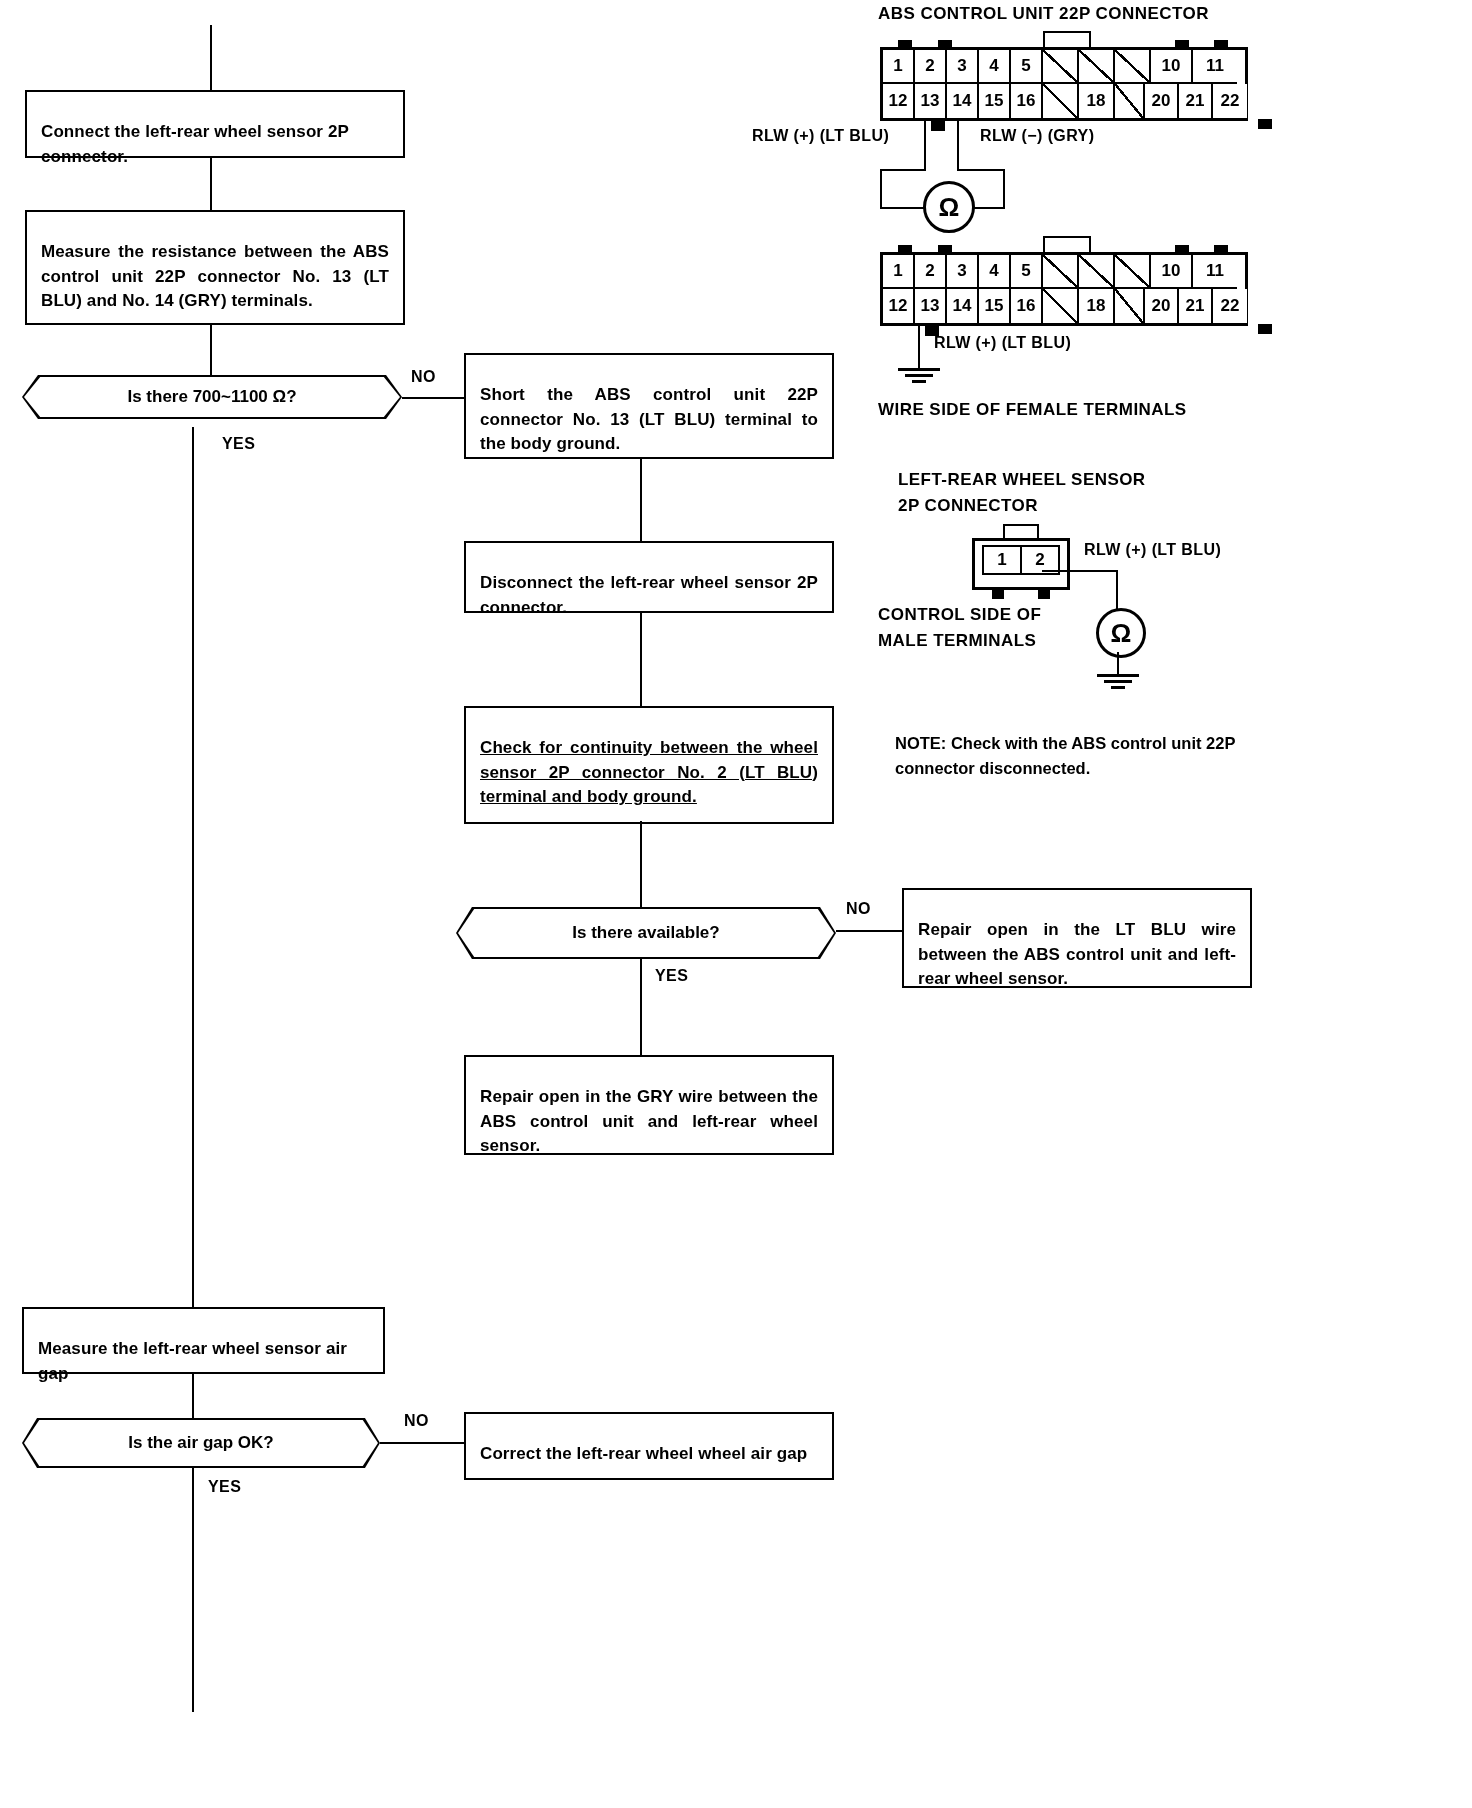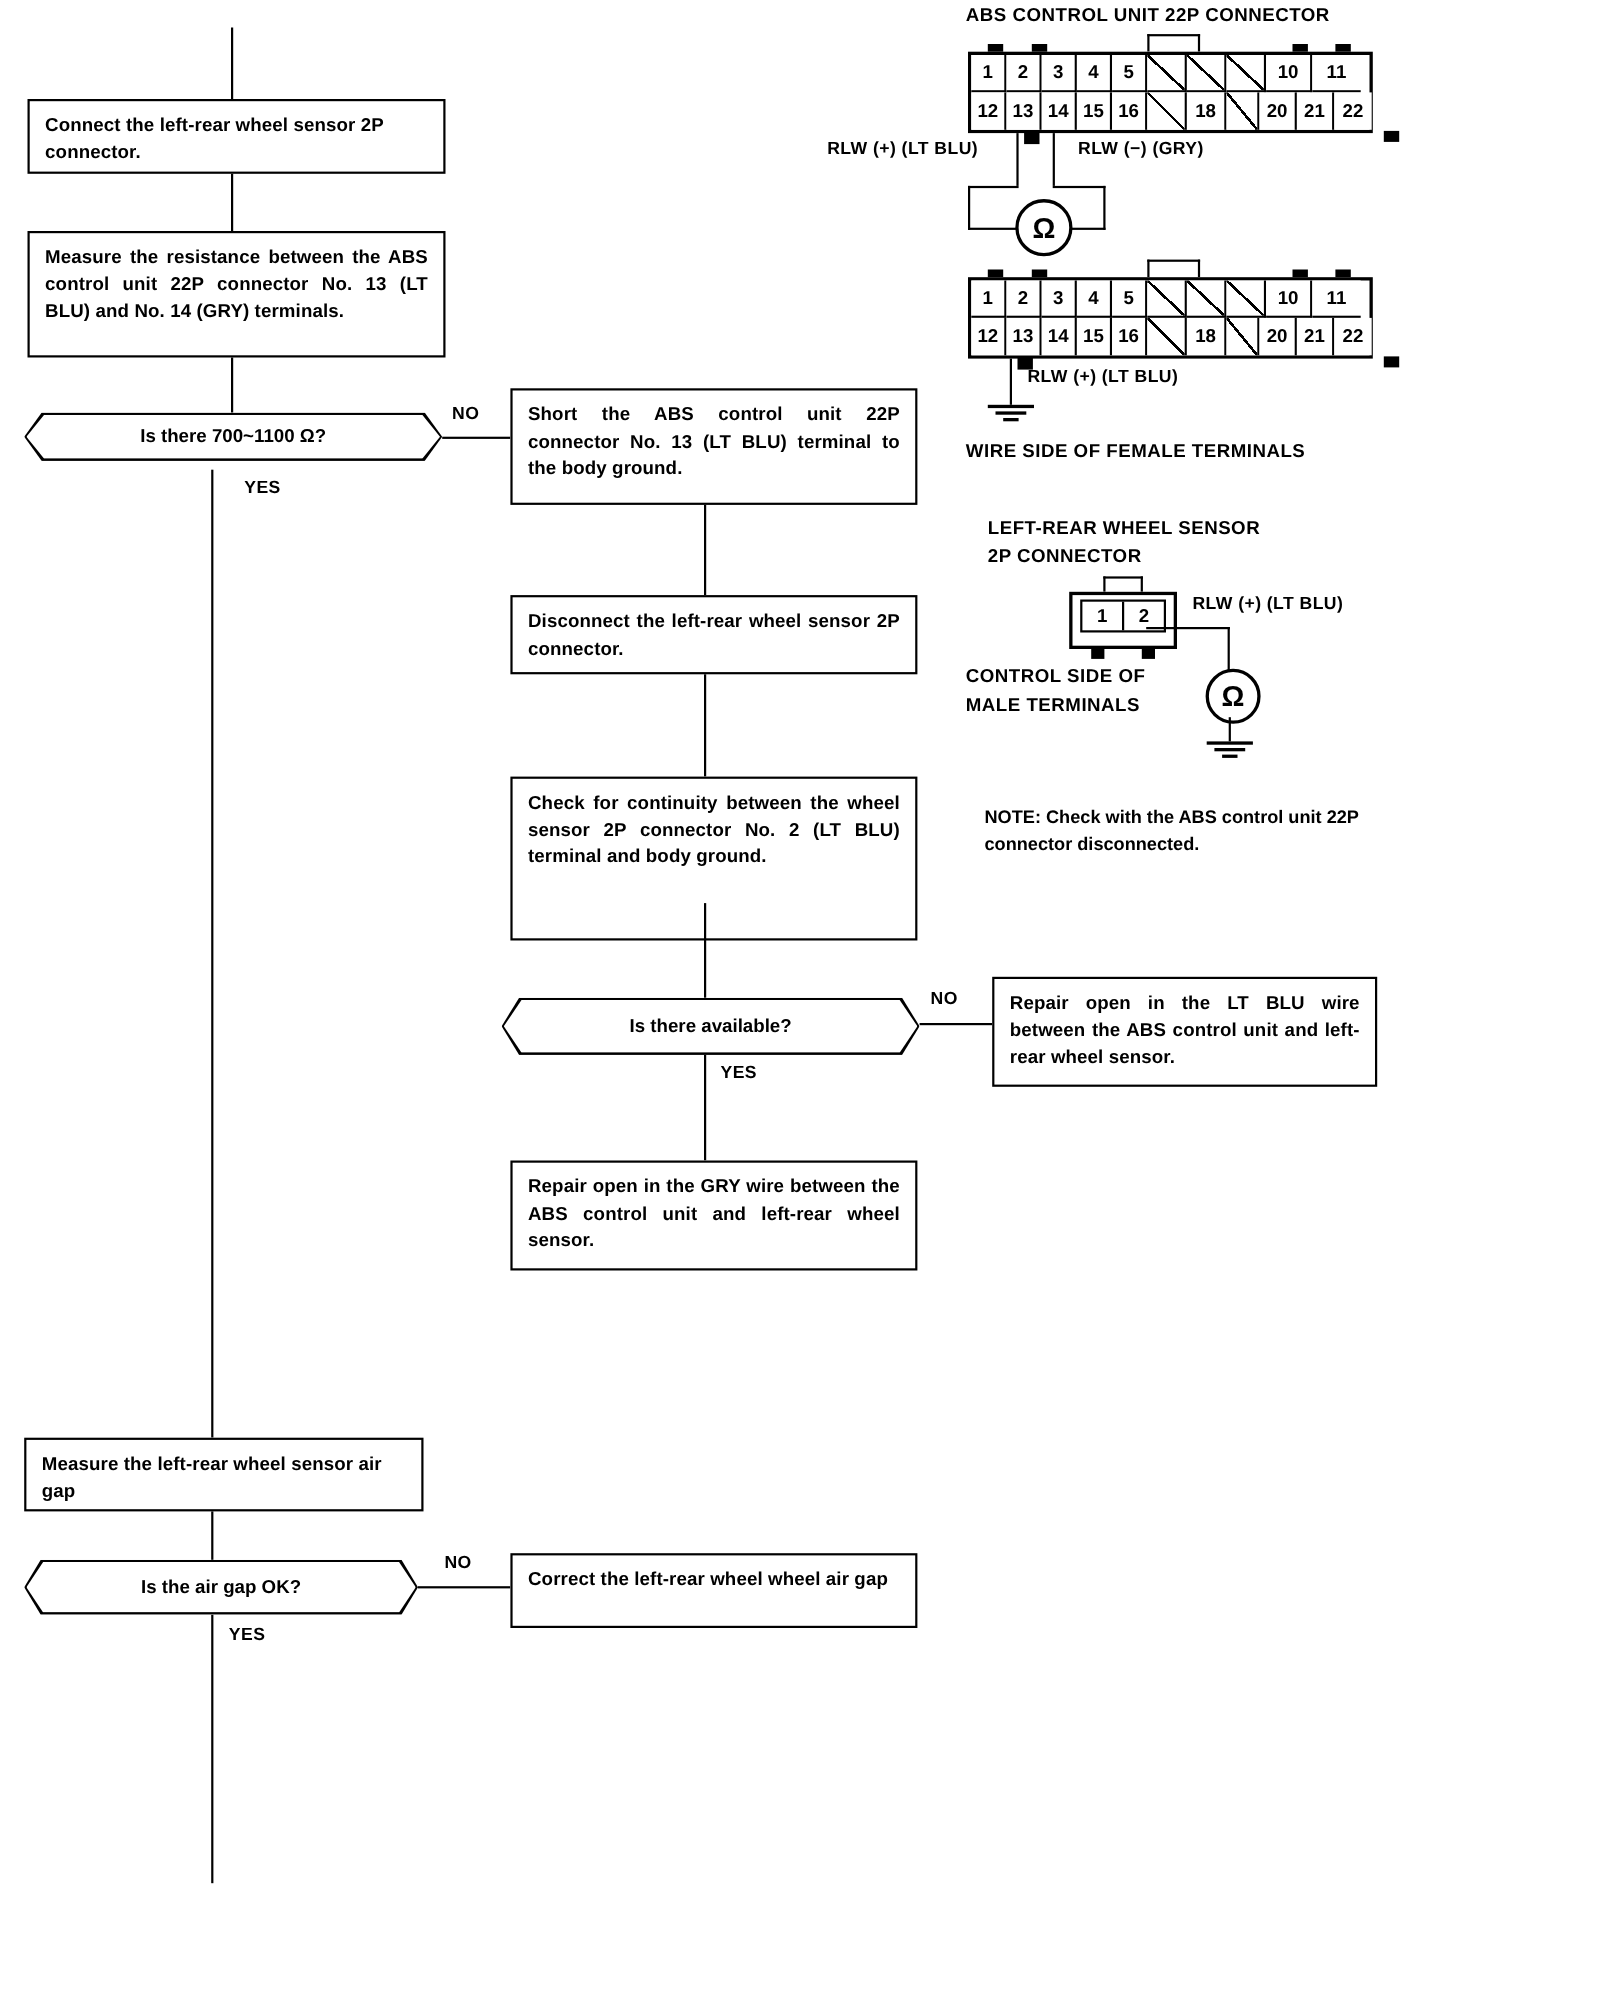--- a/index.html
+++ b/index.html
@@ -5,21 +5,21 @@
   html,body{margin:0;padding:0;background:#fff;}
   body{
     width:1472px;height:1808px;position:relative;
     font-family:"Liberation Sans","DejaVu Sans",sans-serif;
     color:#000;overflow:hidden;
   }
 
   
   .box{
     position:absolute;border:2px solid #000;background:#fff;
-    box-sizing:border-box;padding:10px 14px;
+    box-sizing:border-box;padding:28px 14px;
     font-size:17px;line-height:1.45;font-weight:600;letter-spacing:.1px;
   }
   .box.just{text-align:justify;text-align-last:left;}
 
   
   .hex{
     position:absolute;box-sizing:border-box;background:#fff;
     display:flex;align-items:center;justify-content:center;
     font-size:17px;font-weight:600;text-align:center;
     clip-path:polygon(4.2% 0,95.8% 0,100% 50%,95.8% 100%,4.2% 100%,0 50%);
@@ -110,21 +110,21 @@
 </div>
 
 <div class="vline" style="left:640px;top:459px;height:82px;"></div>
 
 <div class="box just" style="left:464px;top:541px;width:370px;height:72px;">
   <span>Disconnect the left-rear wheel sensor 2P connector.</span>
 </div>
 
 <div class="vline" style="left:640px;top:613px;height:93px;"></div>
 
-<div class="box just" style="left:464px;top:706px;width:370px;height:149px;">
+<div class="box just" style="left:464px;top:706px;width:370px;height:118px;text-decoration:underline;">
   <span>Check for continuity between the wheel sensor 2P connector No. 2 (LT BLU) terminal and body ground.</span>
 </div>
 
 <div class="vline" style="left:640px;top:821px;height:86px;"></div>
 
 <div class="hex" style="left:456px;top:907px;width:380px;height:52px;">
   <span>Is there available?</span>
 </div>
 
 <div class="lbl" style="left:846px;top:900px;">NO</div>

